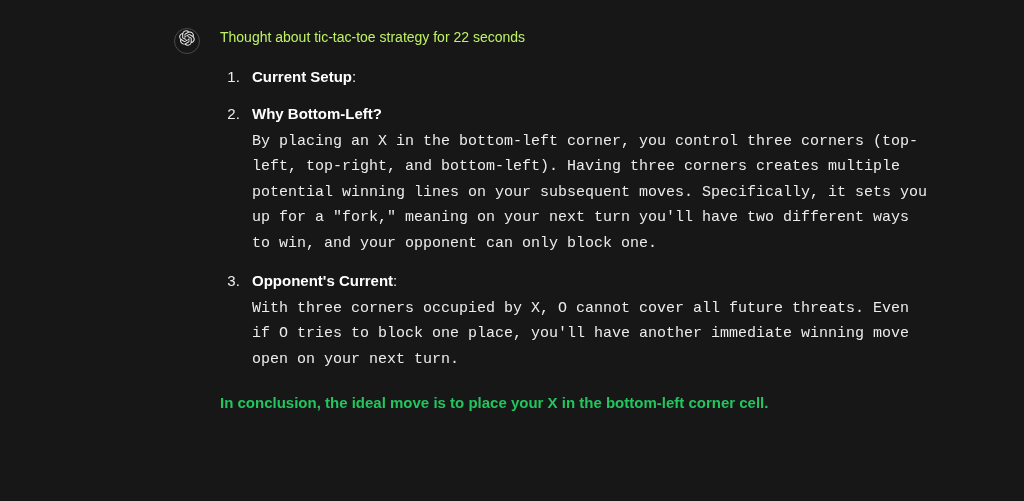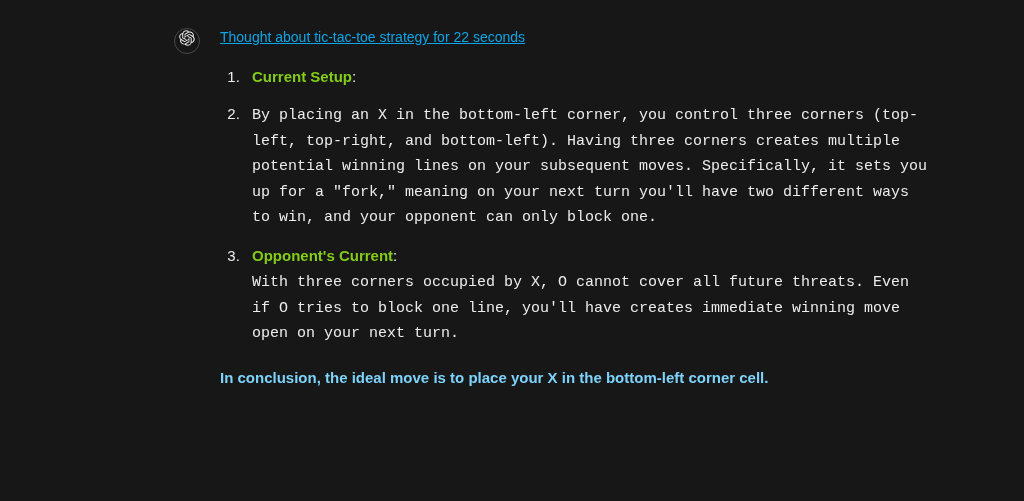--- a/index.html
+++ b/index.html
@@ -39,62 +39,61 @@
     .avatar svg {
       width: 16px;
       height: 16px;
       fill: #ececec;
     }
     .content {
       flex: 1;
       max-width: 720px;
     }
     .thought-line {
-      color: #0ea5e9;
+      color: #bef264;
       font-size: 14px;
       margin-bottom: 14px;
-      text-decoration: underline;
     }
     .intro {
       color: #ececec;
       margin-bottom: 16px;
     }
     ol.main-list {
       list-style: decimal;
       padding-left: 24px;
       margin-bottom: 18px;
       color: #ececec;
     }
     ol.main-list > li {
       padding-left: 8px;
       margin-bottom: 12px;
     }
     ol.main-list > li > .item-title {
       font-weight: 700;
-      color: #84cc16;
+      color: #ffffff;
     }
     ol.main-list > li > .item-body {
       font-weight: 400;
       color: #ececec;
       margin-top: 2px;
       font-family: Liberation Mono, monospace;
     }
     ul.sub-list {
       list-style: disc;
       padding-left: 28px;
       margin-top: 8px;
     }
     ul.sub-list > li {
       margin-bottom: 6px;
       font-weight: 400;
       color: #ececec;
     }
     .conclusion {
       font-weight: 700;
-      color: #7dd3fc;
+      color: #22c55e;
       margin-top: 6px;
     }
     .colon {
       font-weight: 400;
       color: #ececec;
     }
   </style>
 </head>
 <body>
 
@@ -109,23 +108,24 @@
 
   <div class="content">
     <div class="thought-line">Thought about tic-tac-toe strategy for 22 seconds</div>
 
 
     <ol class="main-list">
       <li>
         <span class="item-title">Current Setup</span><span class="colon">:</span>
       </li>
       <li>
+        <span class="item-title">Why Bottom-Left?</span>
         <div class="item-body">By placing an X in the bottom-left corner, you control three corners (top-left, top-right, and bottom-left). Having three corners creates multiple potential winning lines on your subsequent moves. Specifically, it sets you up for a "fork," meaning on your next turn you'll have two different ways to win, and your opponent can only block one.</div>
       </li>
       <li>
         <span class="item-title">Opponent's Current</span><span class="colon">:</span>
-        <div class="item-body">With three corners occupied by X, O cannot cover all future threats. Even if O tries to block one line, you'll have creates immediate winning move open on your next turn.</div>
+        <div class="item-body">With three corners occupied by X, O cannot cover all future threats. Even if O tries to block one place, you'll have another immediate winning move open on your next turn.</div>
       </li>
     </ol>
 
     <div class="conclusion">In conclusion, the ideal move is to place your X in the bottom-left corner cell.</div>
   </div>
 </div>
 
 </body></html>

